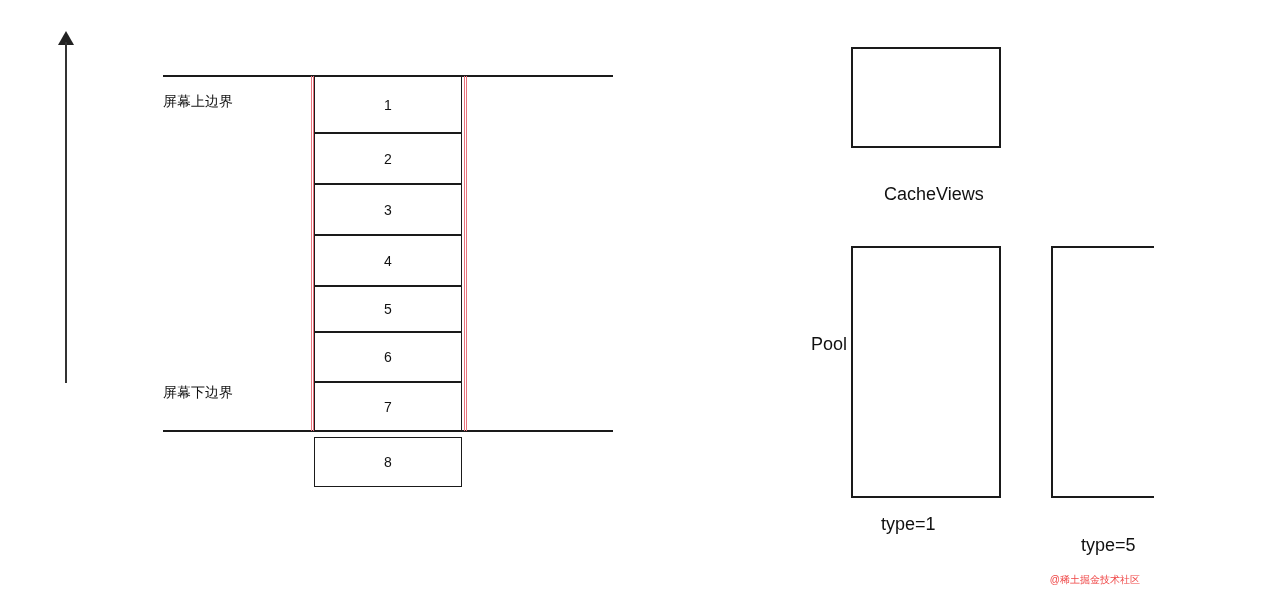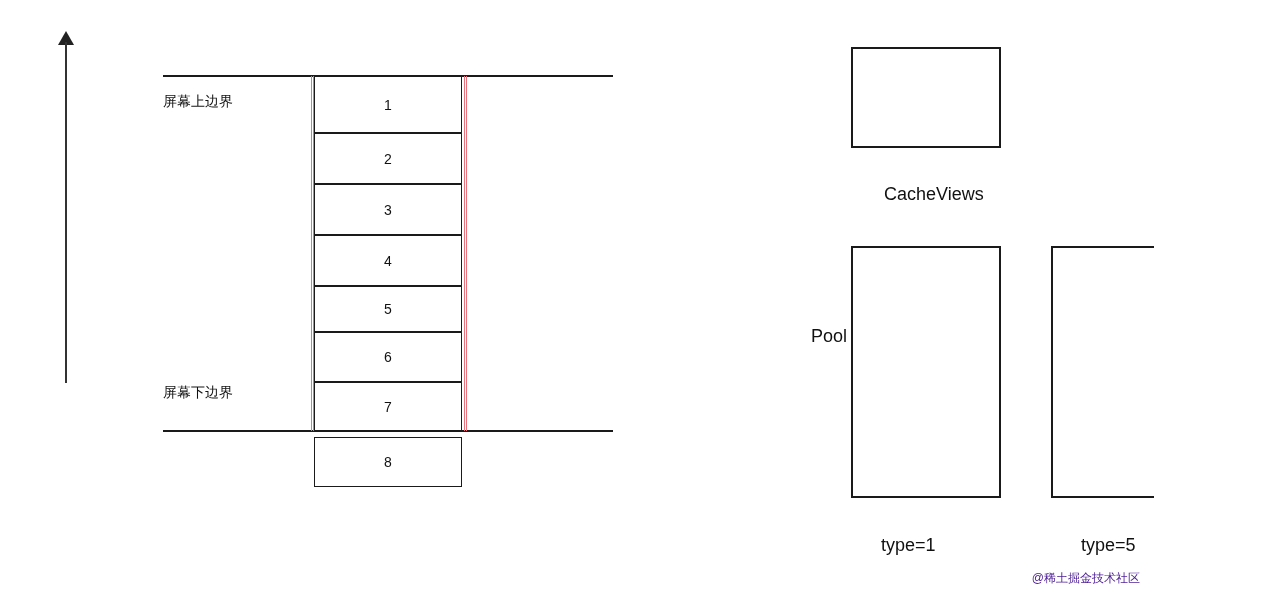--- a/index.html
+++ b/index.html
@@ -101,31 +101,31 @@
   #pool-box-2     { left: 1051px; top: 246px; width: 150px; height: 252px; }
 
   .side-caption {
     position: absolute;
     font-size: 18px;
     line-height: 18px;
     color: #111111;
     white-space: nowrap;
   }
   #cacheviews-caption { left: 884px; top: 185px; }
-  #pool-caption       { left: 811px; top: 327px; }
-  #type1-caption      { left: 881px; top: 536px; }
+  #pool-caption       { left: 811px; top: 335px; }
+  #type1-caption      { left: 881px; top: 515px; }
   #type2-caption      { left: 1081px; top: 536px; }
 
   
   #watermark {
     position: absolute;
     right: 14px;
     bottom: 12px;
-    font-size: 12px;
-    color: #4c1d95;
+    font-size: 10px;
+    color: #ef4444;
     white-space: nowrap;
   }
 </style>
 </head>
 <body>
 
 <div id="canvas">
 
   <div class="arrow-head"></div>
   <div class="arrow-shaft"></div>

